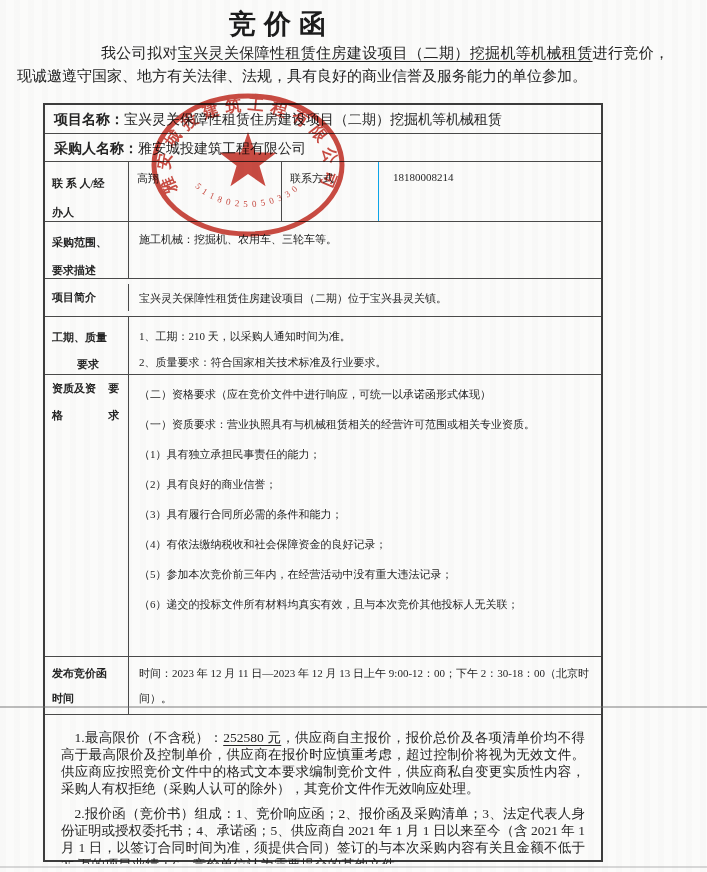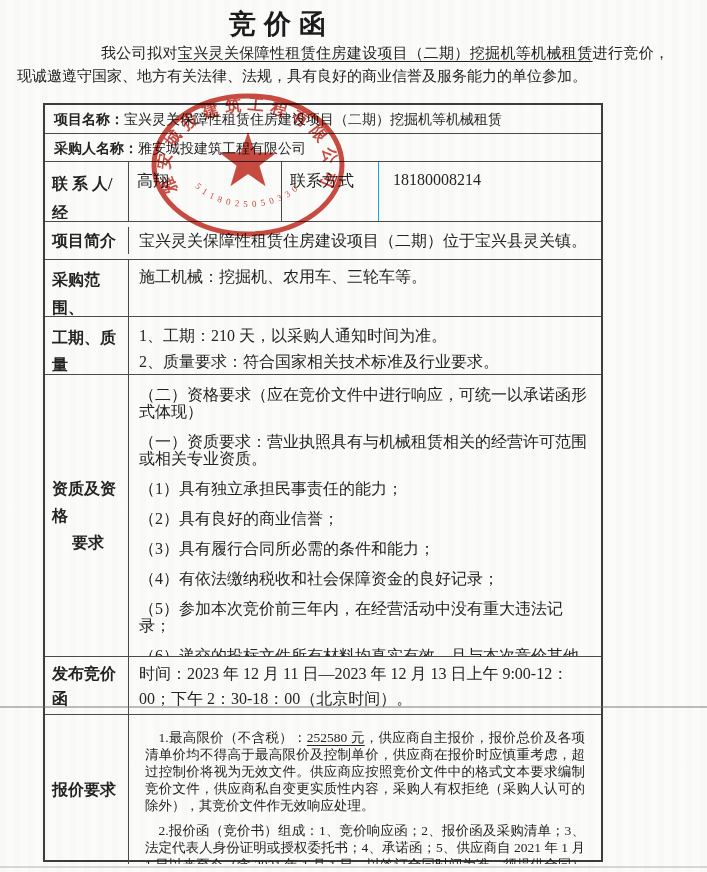--- a/index.html
+++ b/index.html
@@ -21,21 +21,21 @@
   }
   .ul{text-decoration:underline;text-underline-offset:3px;}
 
   
   .tbl{
     position:absolute;left:43px;top:103px;width:560px;height:759px;
     border:2px solid #3c3c3c;box-sizing:border-box;background:transparent;
   }
   .row{display:flex;box-sizing:border-box;border-bottom:1px solid #4a4a4a;overflow:hidden;}
   .row:last-child{border-bottom:none;}
-  .cell{box-sizing:border-box;overflow:hidden;font-size:16px;color:#242424;}
+  .cell{box-sizing:border-box;overflow:hidden;font-size:11px;color:#242424;}
   .lab{
     width:84px;flex:0 0 84px;border-right:1px solid #4a4a4a;
     font-weight:bold;padding:6px 4px 0 7px;line-height:27px;
   }
   .lab .l2c{text-align:center;}
   .val{flex:1;padding:5px 8px 0 10px;line-height:26px;}
   .inline-lab{font-weight:bold;}
 
   .r-one{height:29px;}
   .r-one .cell, .r-two .cell{width:100%;padding:4px 8px 0 9px;line-height:21px;font-size:14px;}
@@ -48,21 +48,21 @@
   .r-brief{height:38px;align-items:center;}
   .r-brief .lab{padding-top:0;display:flex;align-items:center;}
   .r-brief .val{padding-top:0;line-height:18px;}
   .r-scope{height:57px;}
   .r-scope .lab{line-height:28px;}
   .r-scope .val{padding-top:8px;line-height:18px;}
   .r-sched{height:58px;}
   .r-sched .lab{padding-top:7px;}
   .r-sched .val{padding-top:6px;line-height:26px;}
   .r-qual{height:282px;}
-  .r-qual .lab{display:flex;flex-direction:column;justify-content:center;padding-top:0;}
+  .r-qual .lab{display:flex;flex-direction:row;justify-content:center;padding-top:0;}
   .r-qual .val{padding-top:11px;}
   .q-item{line-height:17px;margin:0 0 13px 0;}
   .r-pub{height:58px;}
   .r-pub .lab{padding-top:4px;line-height:25px;}
   .r-pub .val{padding-top:4px;line-height:25px;}
   .r-quote{height:149px;}
   .r-quote .lab{display:flex;align-items:center;padding-top:0;}
   .r-quote .val{padding:6px 8px 0 8px;font-size:13.5px;line-height:17px;text-align:justify;}
   .r-quote p{margin:8px;text-indent:1em;}
 
@@ -98,31 +98,31 @@
   <div class="row r-contact">
     <div class="cell lab">
       <div>联 系 人/经</div>
       <div>办人</div>
     </div>
     <div class="cell c-name">高翔</div>
     <div class="cell c-method">联系方式</div>
     <div class="cell c-phone">18180008214</div>
   </div>
 
-  <div class="row r-brief">
-    <div class="cell lab">项目简介</div>
-    <div class="cell val">宝兴灵关保障性租赁住房建设项目（二期）位于宝兴县灵关镇。</div>
-  </div>
-
   <div class="row r-scope">
     <div class="cell lab">
       <div>采购范围、</div>
       <div>要求描述</div>
     </div>
     <div class="cell val">施工机械：挖掘机、农用车、三轮车等。</div>
+  </div>
+
+  <div class="row r-brief">
+    <div class="cell lab">项目简介</div>
+    <div class="cell val">宝兴灵关保障性租赁住房建设项目（二期）位于宝兴县灵关镇。</div>
   </div>
 
   <div class="row r-sched">
     <div class="cell lab">
       <div>工期、质量</div>
       <div class="l2c">要求</div>
     </div>
     <div class="cell val">
       <div>1、工期：210 天，以采购人通知时间为准。</div>
       <div>2、质量要求：符合国家相关技术标准及行业要求。</div>
@@ -149,21 +149,20 @@
 
   <div class="row r-pub">
     <div class="cell lab">
       <div>发布竞价函</div>
       <div>时间</div>
     </div>
     <div class="cell val">时间：2023 年 12 月 11 日—2023 年 12 月 13 日上午 9:00-12：00；下午 2：30-18：00（北京时间）。</div>
   </div>
 
   <div class="row r-quote">
-    <div class="cell lab">报价要求</div>
     <div class="cell val">
       <p><span>1.最高限价（不含税）：</span><span class="ul">252580 元</span><span>，供应商自主报价，报价总价及各项清单价均不得高于最高限价及控制单价，供应商在报价时应慎重考虑，超过控制价将视为无效文件。供应商应按照竞价文件中的格式文本要求编制竞价文件，供应商私自变更实质性内容，采购人有权拒绝（采购人认可的除外），其竞价文件作无效响应处理。</span></p>
       <p>2.报价函（竞价书）组成：1、竞价响应函；2、报价函及采购清单；3、法定代表人身份证明或授权委托书；4、承诺函；5、供应商自 2021 年 1 月 1 日以来至今（含 2021 年 1 月 1 日，以签订合同时间为准，须提供合同）签订的与本次采购内容有关且金额不低于 25 万的项目业绩；6、竞价单位认为需要提交的其他文件。</p>
 
     </div>
   </div>
 
 </div>
 
 <svg class="stamp" viewBox="0 0 198 148" xmlns="http://www.w3.org/2000/svg">

